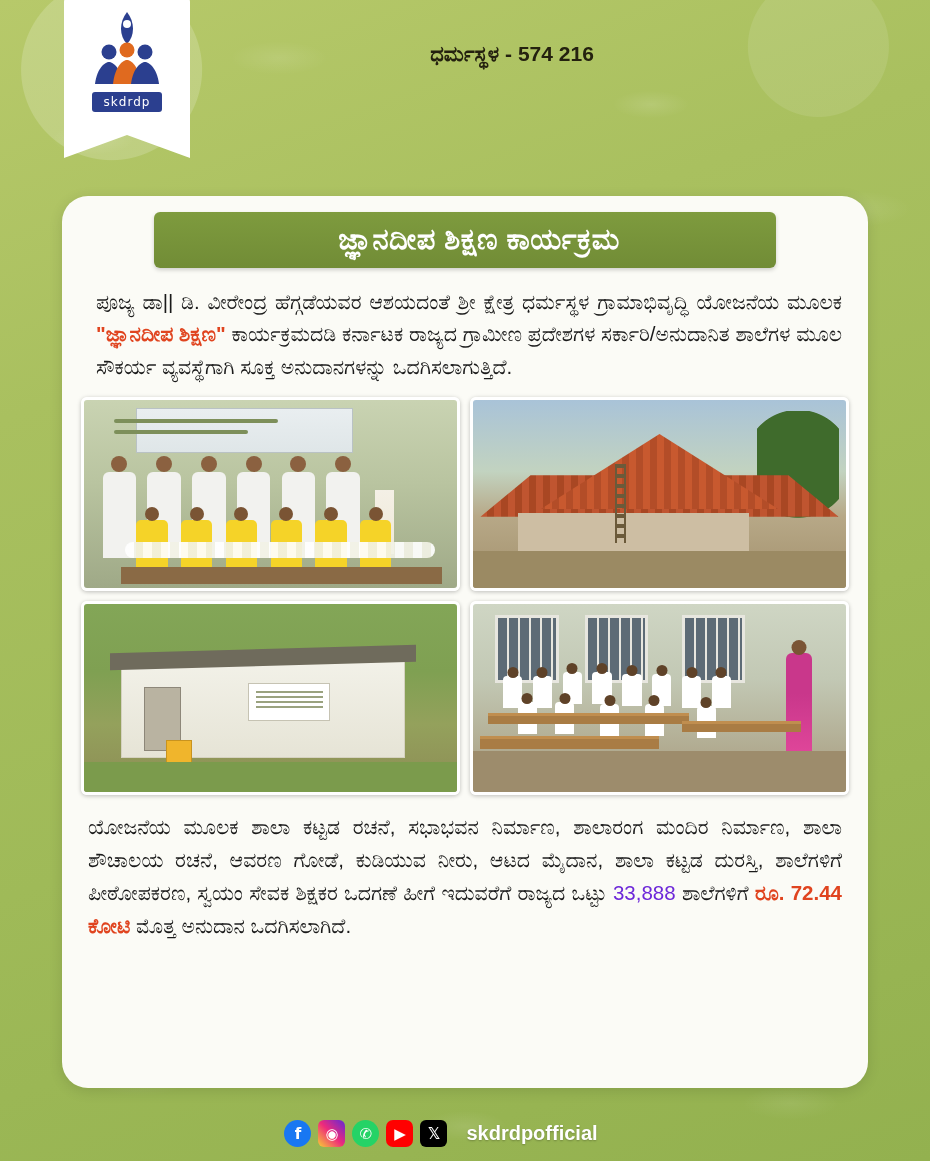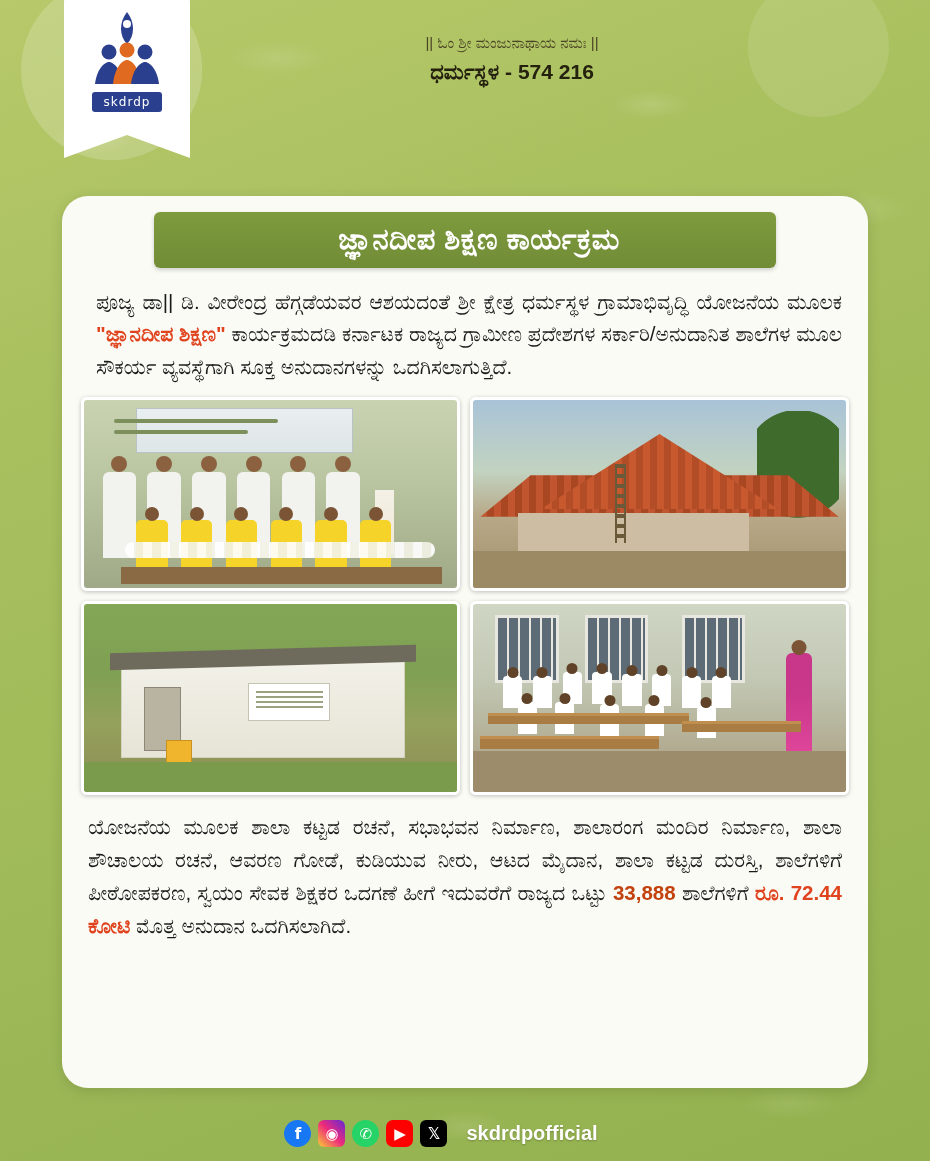--- a/index.html
+++ b/index.html
@@ -297,21 +297,21 @@
   }
 
   .para2 {
     margin-top: 16px;
     font-size: 20.5px;
     line-height: 1.6;
     color: #1a1a1a;
     text-align: justify;
     padding: 0 6px;
   }
-  .para2 .num { color: #c2410c; font-weight: bold; }
+  .para2 .num { color: #6d28d9; font-weight: normal; }
   .para2 .amount { color: #e0441f; font-weight: bold; }
 
   
   .footer {
     position: absolute;
     left: 0; bottom: 14px;
     width: 100%;
     display: flex;
     align-items: center;
     justify-content: center;
@@ -355,21 +355,20 @@
         <circle cx="60" cy="42" r="7.5" fill="#2b3f8f"></circle>
         <path d="M10 74 C12 58, 20 52, 24 52 C28 52, 36 58, 38 74 Z" fill="#2b3f8f"></path>
         <path d="M28 74 C30 56, 38 50, 42 50 C46 50, 54 56, 56 74 Z" fill="#e06a1f"></path>
         <path d="M46 74 C48 58, 56 52, 60 52 C64 52, 72 58, 74 74 Z" fill="#2b3f8f"></path>
       </svg>
     </div>
     <div class="logo-caption">skdrdp</div>
   </div>
 
   <div class="header-text">
-    <div class="om-line">|| ಓಂ ಶ್ರೀ ಮಂಜುನಾಥಾಯ ನಮಃ ||</div>
     <div class="org-place">ಧರ್ಮಸ್ಥಳ - 574 216</div>
   </div>
 </div>
 
 <div class="card">
 
   <div class="title-banner">
     <span>ಜ್ಞಾನದೀಪ ಶಿಕ್ಷಣ ಕಾರ್ಯಕ್ರಮ</span>
   </div>
 

